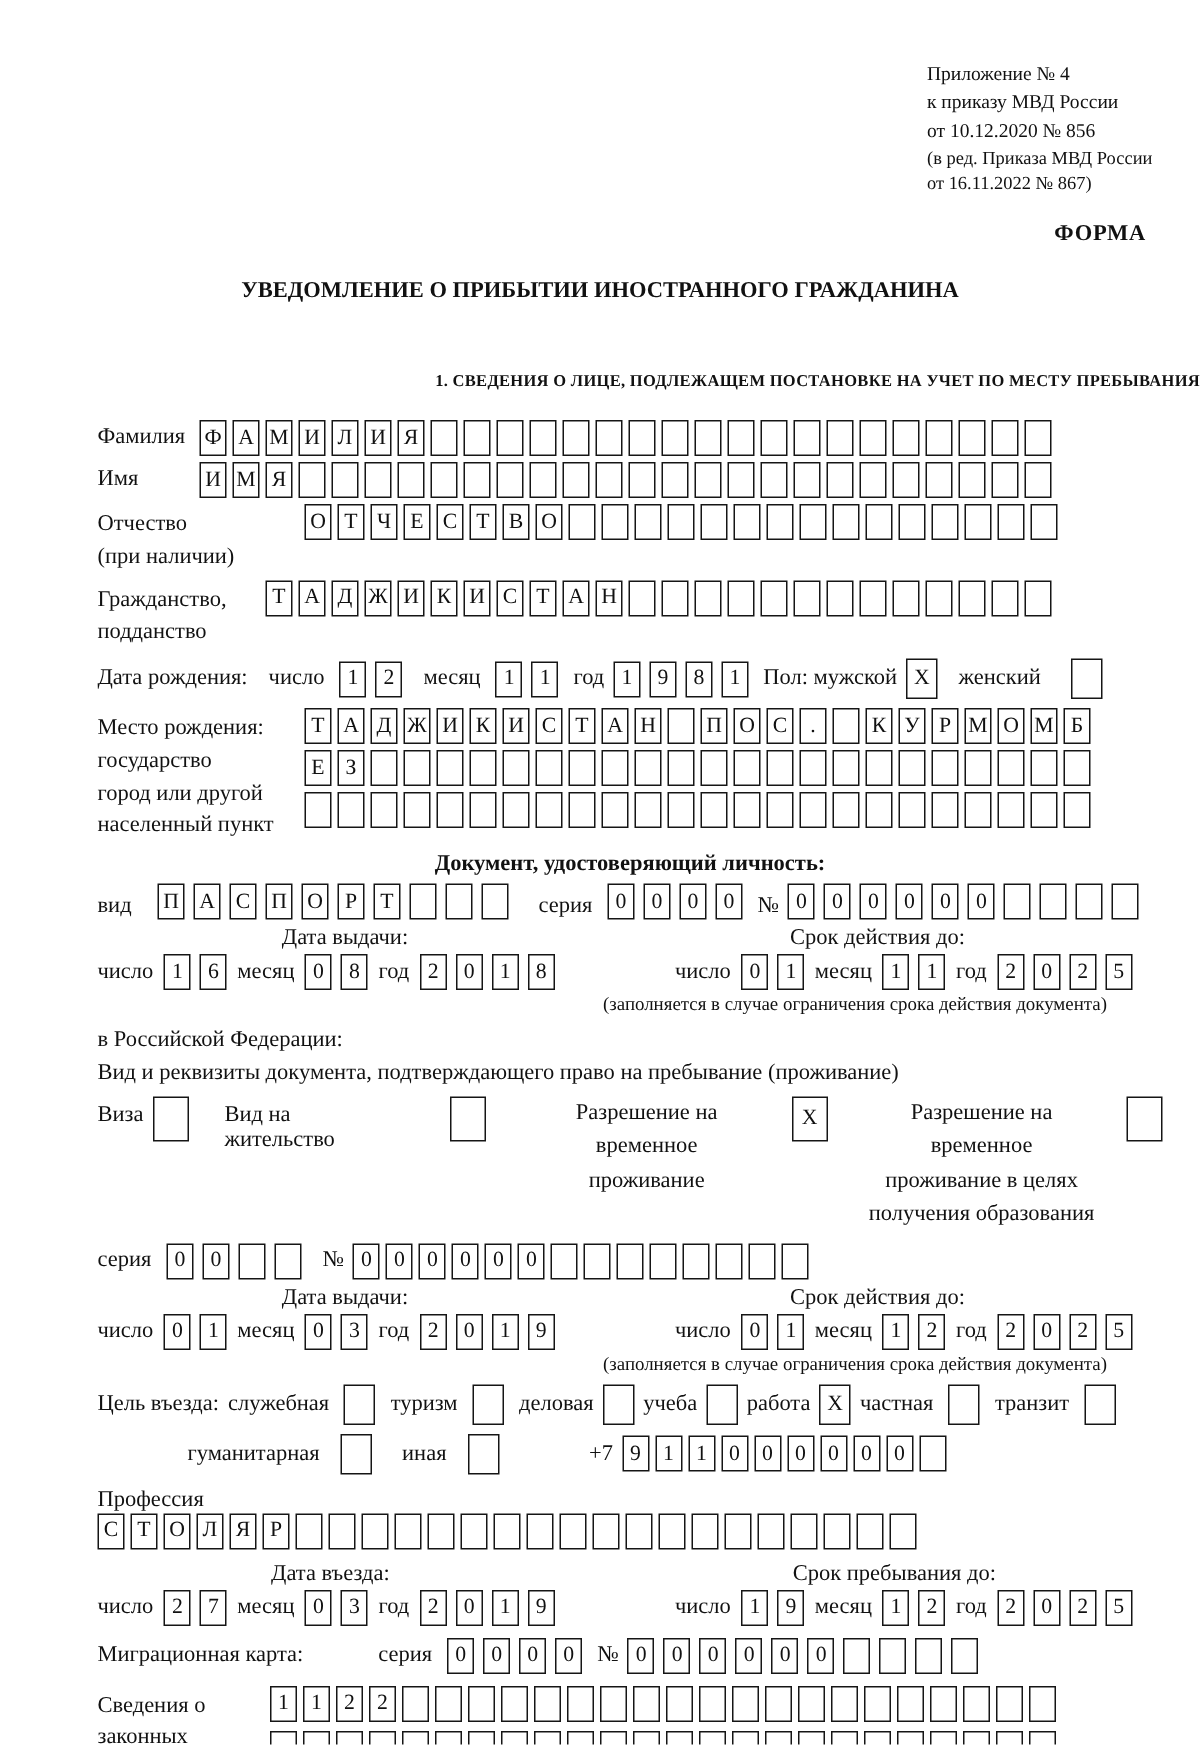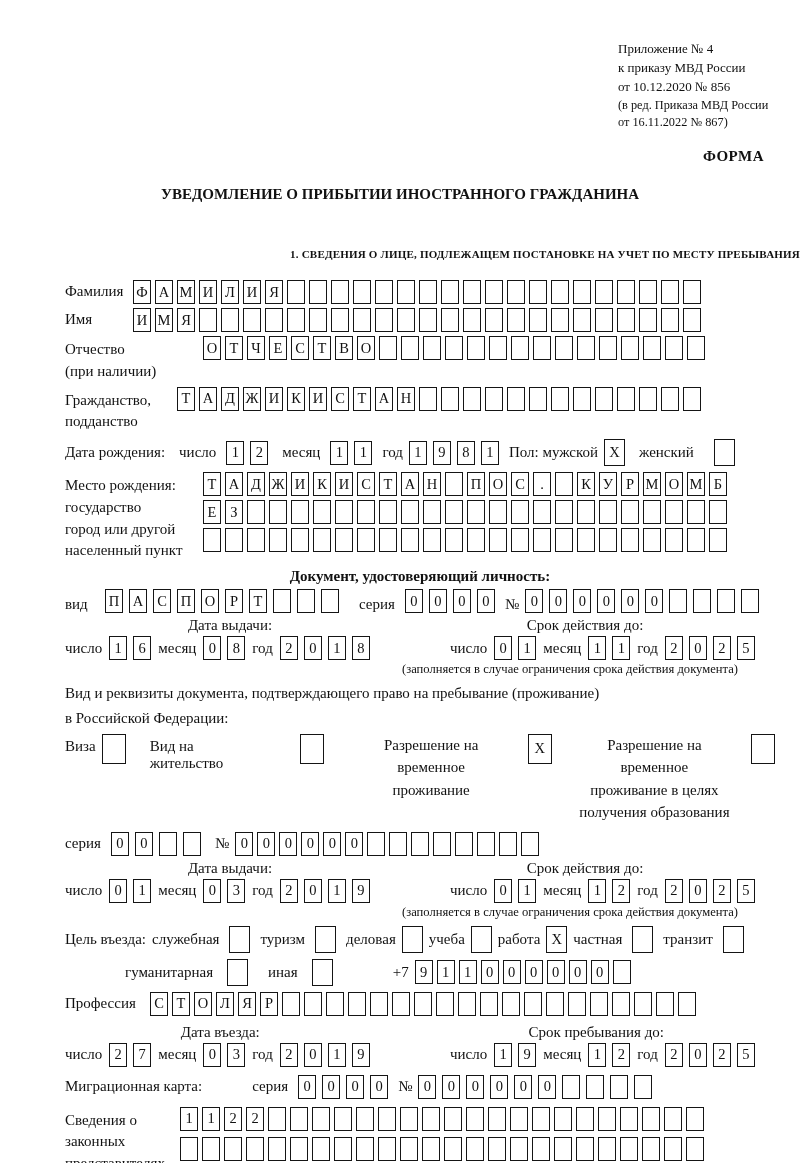--- a/index.html
+++ b/index.html
@@ -405,22 +405,22 @@
             <span class="cell">2</span>
             <span class="cell">0</span>
             <span class="cell">2</span>
             <span class="cell">5</span>
           </div>
       </div>
     </div>
     <div class="note">(заполняется в случае ограничения срока действия документа)</div>
 
     <div class="multiline" style="margin-bottom:4px;">
+      <div style="margin-top:3px;">в Российской Федерации:</div>
       <div>Вид и реквизиты документа, подтверждающего право на пребывание (проживание)</div>
-      <div style="margin-top:3px;">в Российской Федерации:</div>
     </div>
 
     <div class="optrow">
       <div class="opt">
         <span class="ol">Виза</span>
         <span class="gap6"></span>
         <span class="cbox tall"></span>
       </div>
       <span class="gap24"></span>
       <div class="opt">
@@ -578,21 +578,21 @@
           <span class="cell">0</span>
           <span class="cell">0</span>
           <span class="cell">0</span>
           <span class="cell">0</span>
           <span class="cell">0</span>
           <span class="cell">0</span>
           <span class="cell"></span>
         </div>
     </div>
 
-    <div class="row" style="margin-top:6px;">
+    <div class="row" style="margin-top:6px;flex-direction:column;">
       <div class="lbl w85">Профессия</div>
       <div class="cells">
           <span class="cell">С</span>
           <span class="cell">Т</span>
           <span class="cell">О</span>
           <span class="cell">Л</span>
           <span class="cell">Я</span>
           <span class="cell">Р</span>
           <span class="cell"></span>
           <span class="cell"></span>

